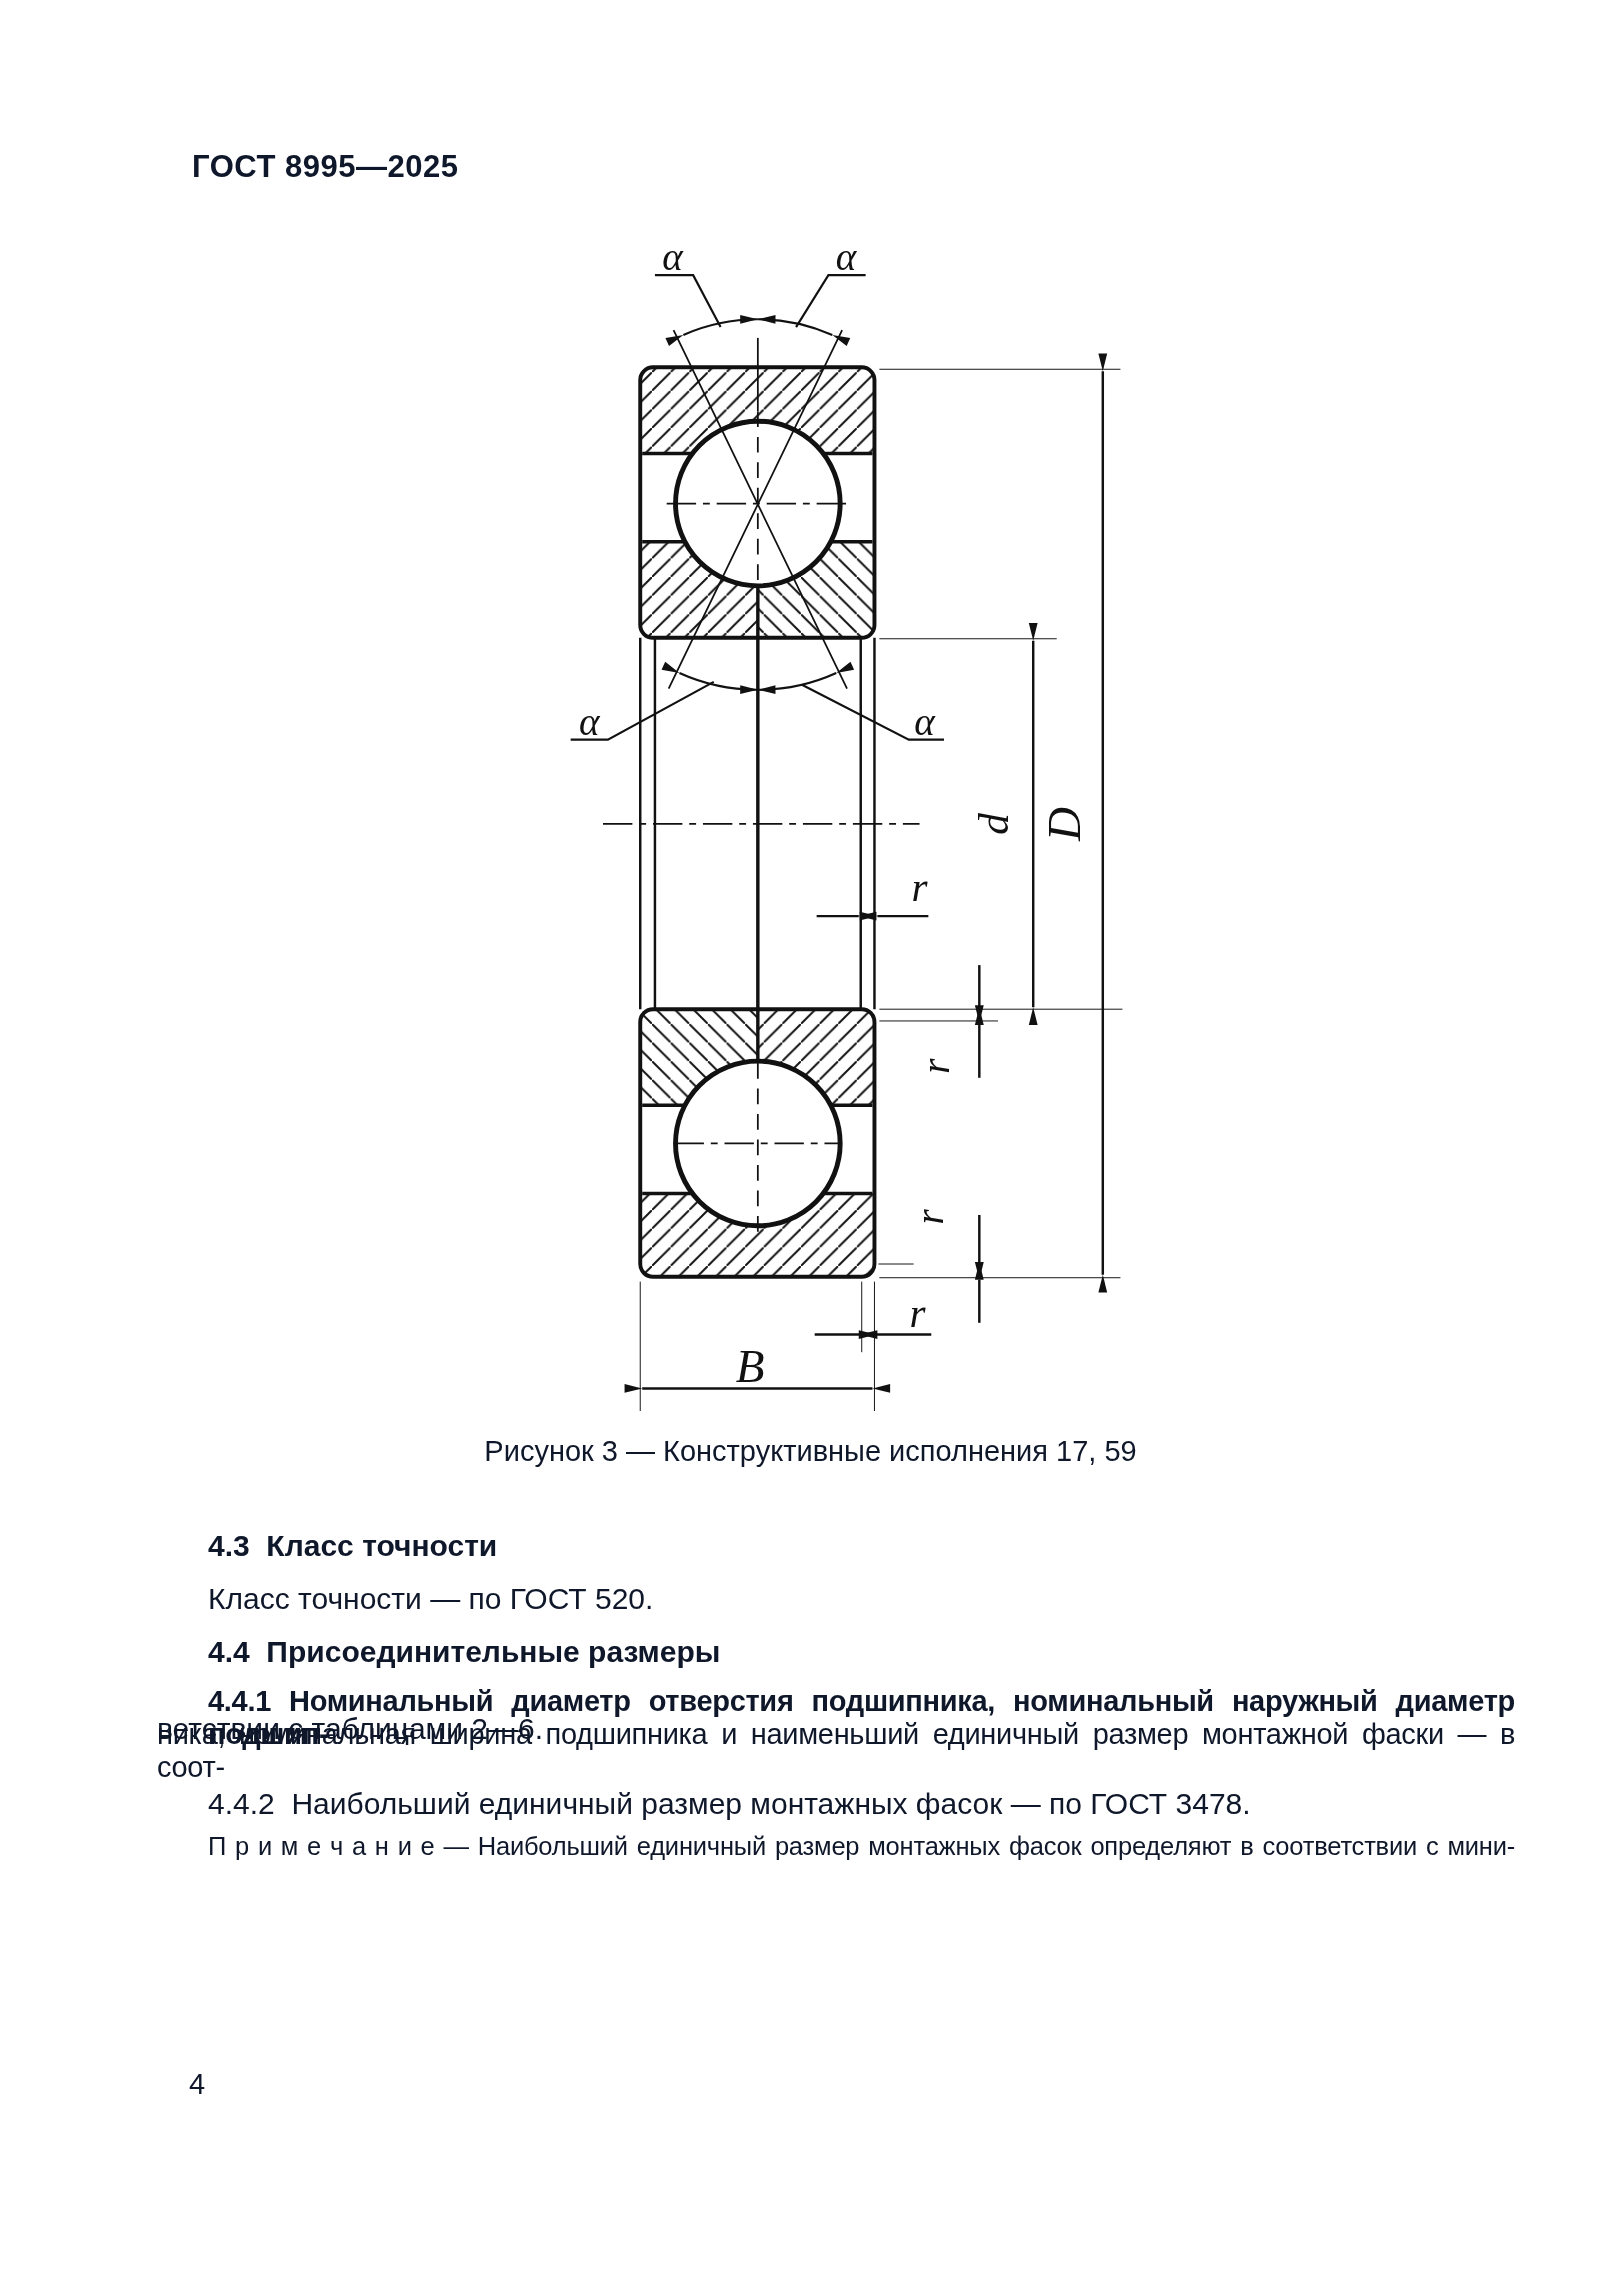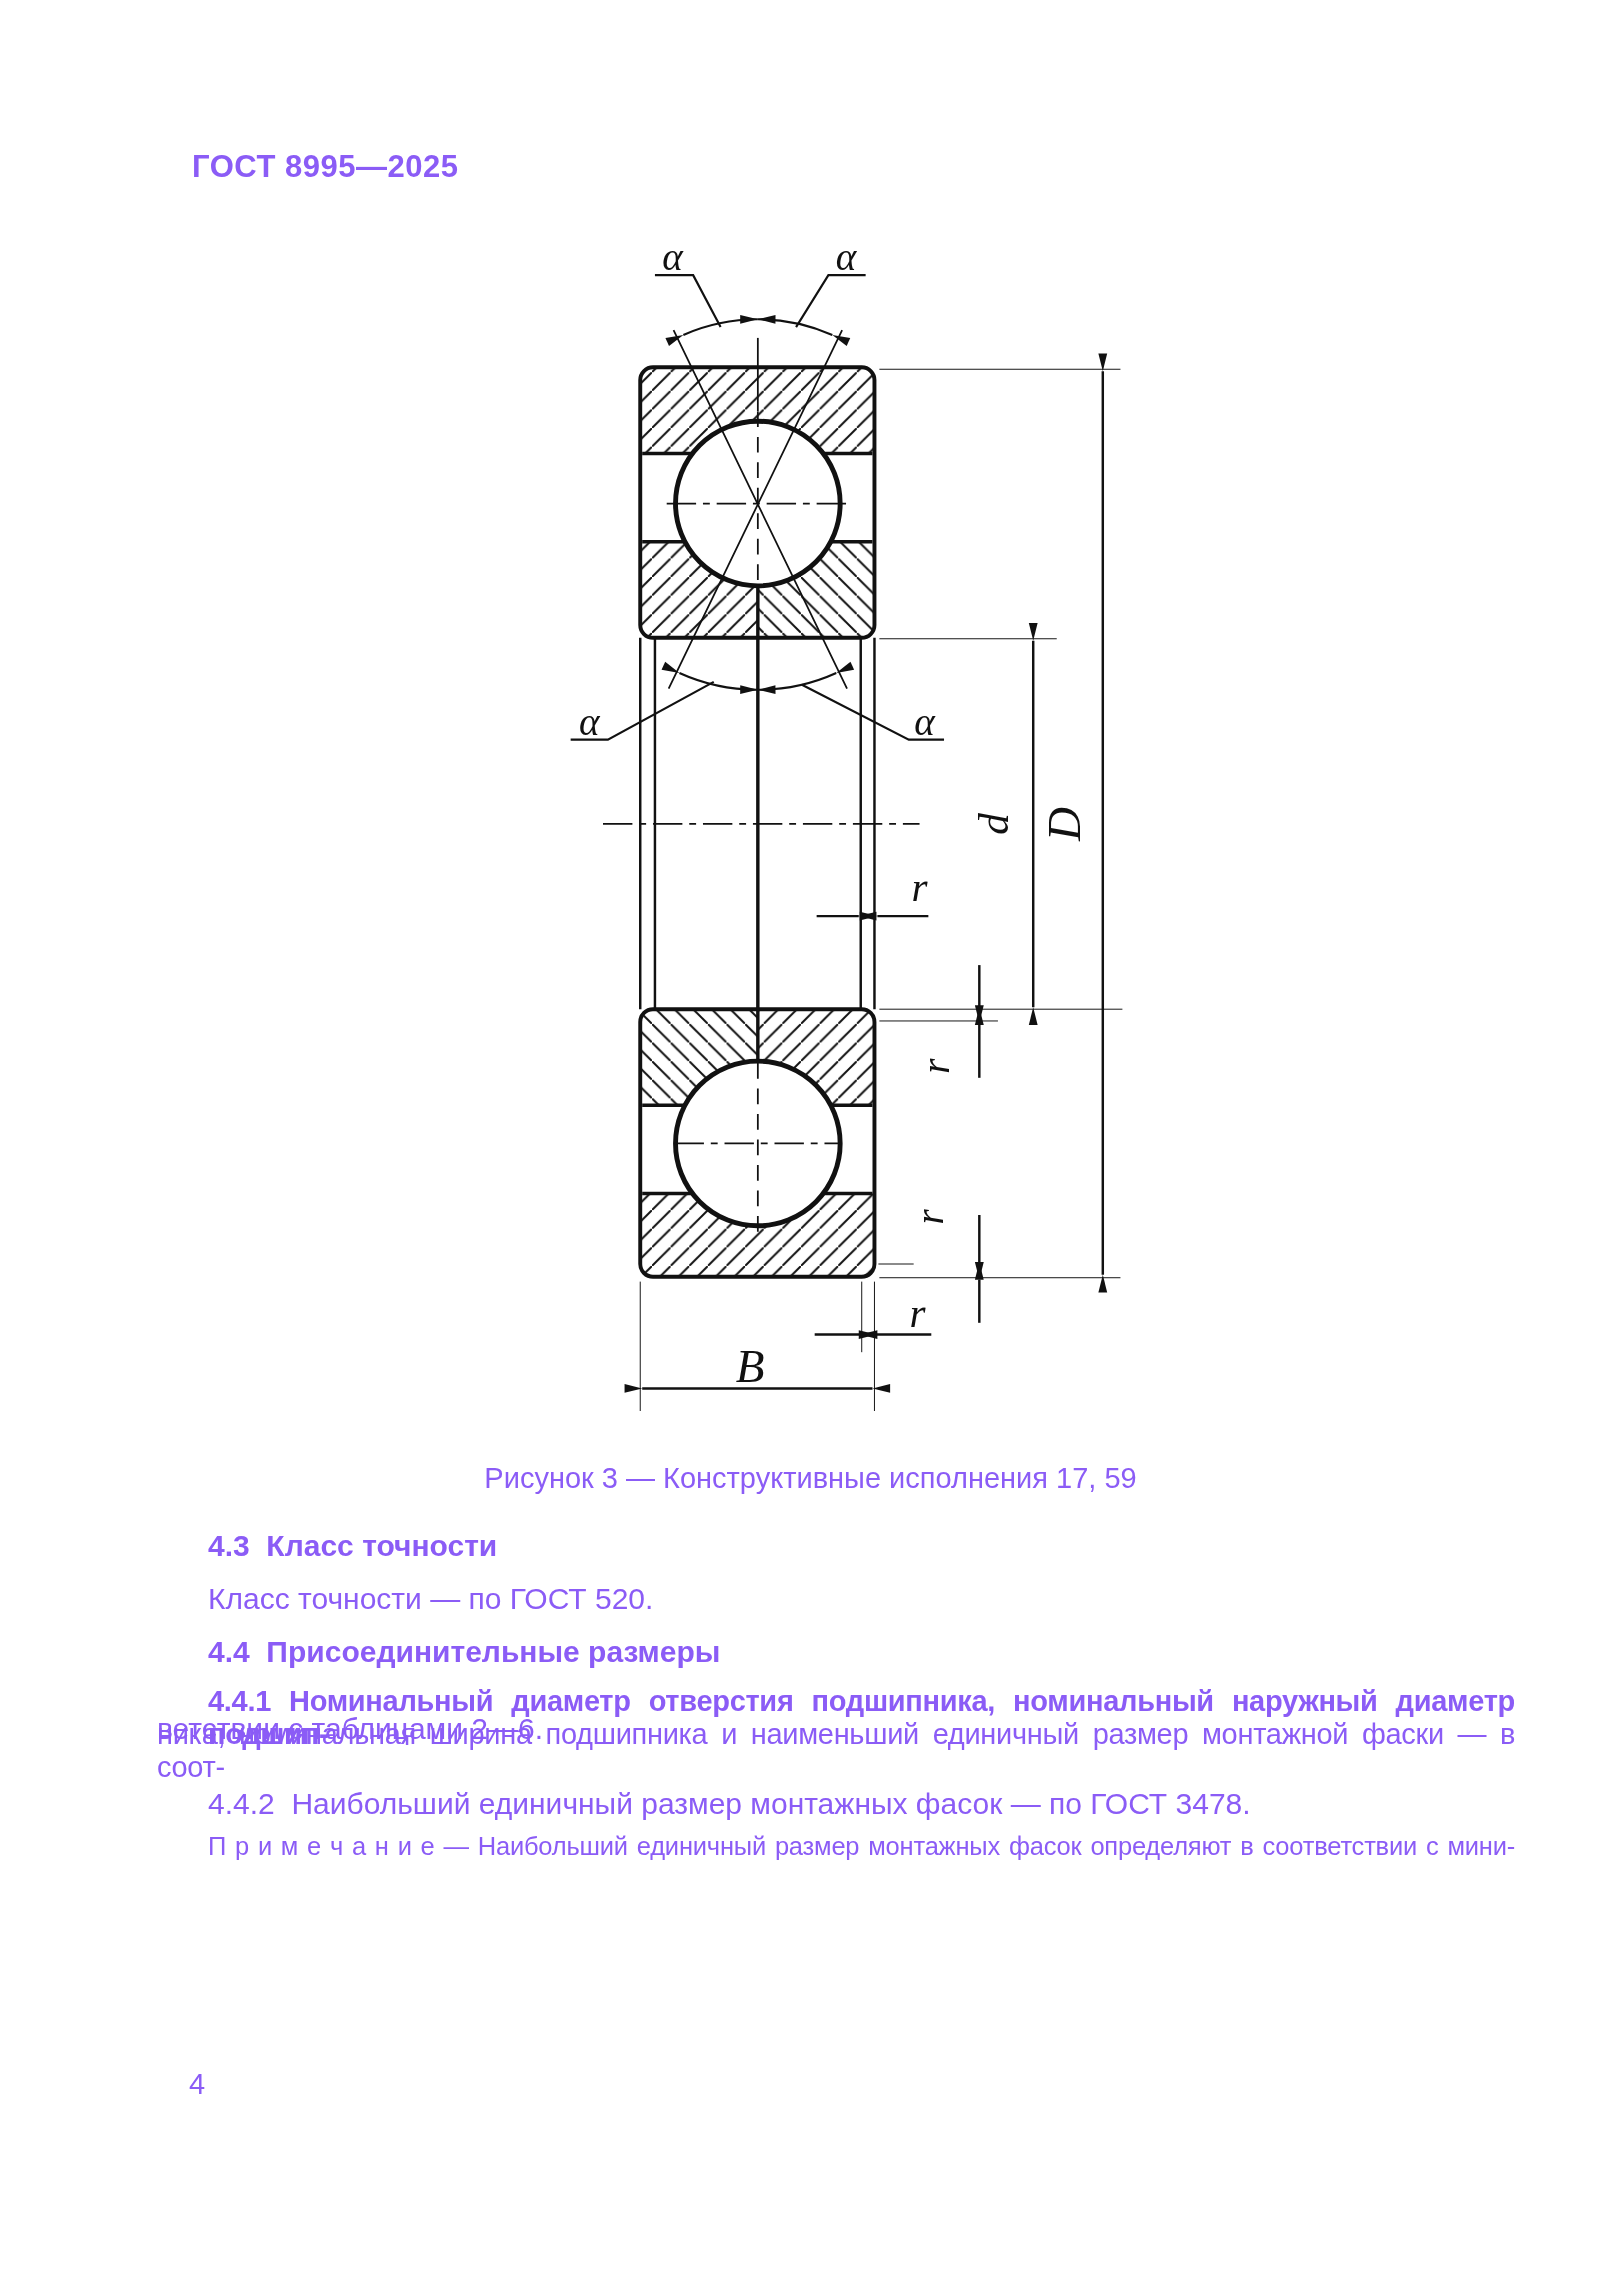--- a/index.html
+++ b/index.html
@@ -1,32 +1,32 @@
 <!DOCTYPE html>
 <html><head>
 <meta charset="utf-8">
 <style>
   html,body{margin:0;padding:0;background:#888;}
   #page{
     position:relative;
     width:1621px;height:2293px;
     background:#ffffff;
     font-family:"Liberation Sans",sans-serif;
-    color:#8b5cf6;
+    color:#0f172a;
     overflow:hidden;
   }
   .abs{position:absolute;}
   .doc-title{
     left:192px;top:149px;
     font-size:31px;font-weight:bold;letter-spacing:0.5px;
     white-space:pre;
   }
   .caption{
     left:0;top:1435px;width:1621px;
-    text-align:center;font-size:29px;white-space:pre-wrap;margin-top:27px;
+    text-align:center;font-size:29px;white-space:pre-wrap;
   }
   .heading{
     left:208px;
     font-size:30px;font-weight:bold;white-space:pre-wrap;
   }
   .para{
     font-size:30px;white-space:pre-wrap;
   }
   .jline{
     left:157px;width:1358px;

